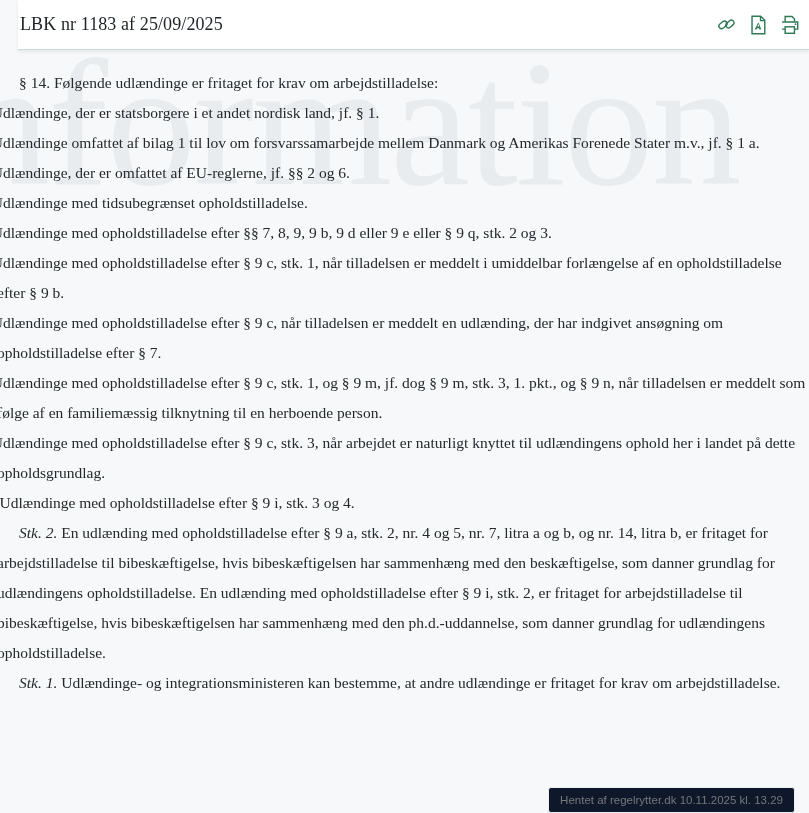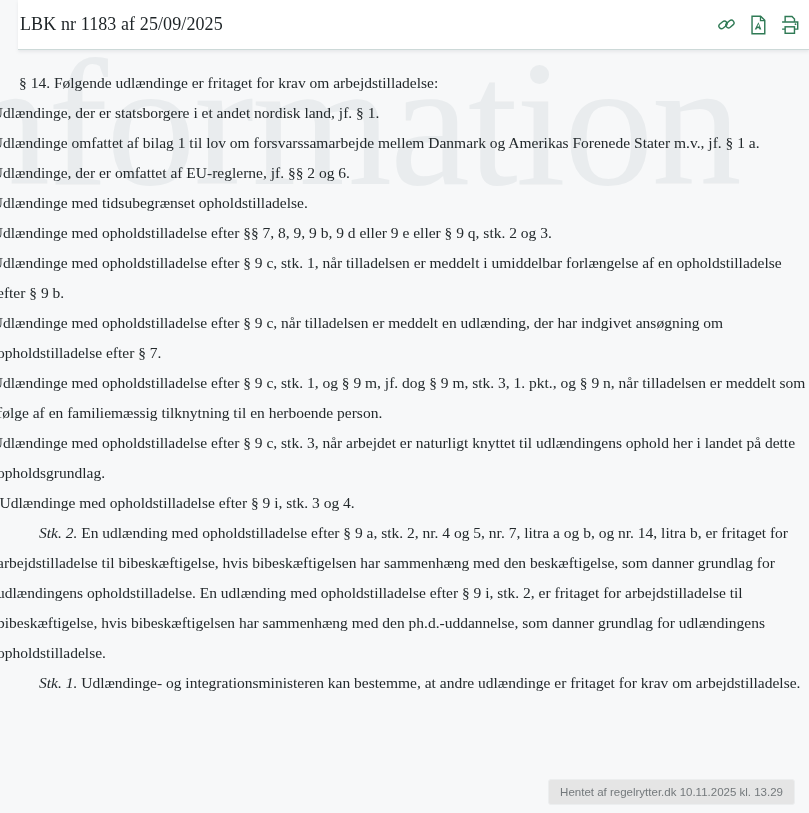--- a/index.html
+++ b/index.html
@@ -152,37 +152,36 @@
   }
   .p-list {
     padding-left: 22px;
     text-indent: -22px;
   }
   .p-head {
     text-indent: 22px;
   }
   .p-stk em, .p-head em {
     font-style: italic;
-    margin-left: 20px;
   }
 
   
   .col {
     width: 820px;
     margin-left: -3px;
     padding-right: 8px;
   }
 
   
   .fetch-badge {
     position: absolute;
     right: 14px;
-    bottom: 8px;
+    bottom: 0;
     z-index: 20;
-    background: #e5e5e5;
+    background: #0f172a;
     border: 1px solid #eceeef;
     border-radius: 3px;
     padding: 6px 11px;
     font-family: "Liberation Sans", "DejaVu Sans", sans-serif;
     font-size: 11.5px;
     color: #74797c;
     white-space: nowrap;
   }
 </style>
 </head>

